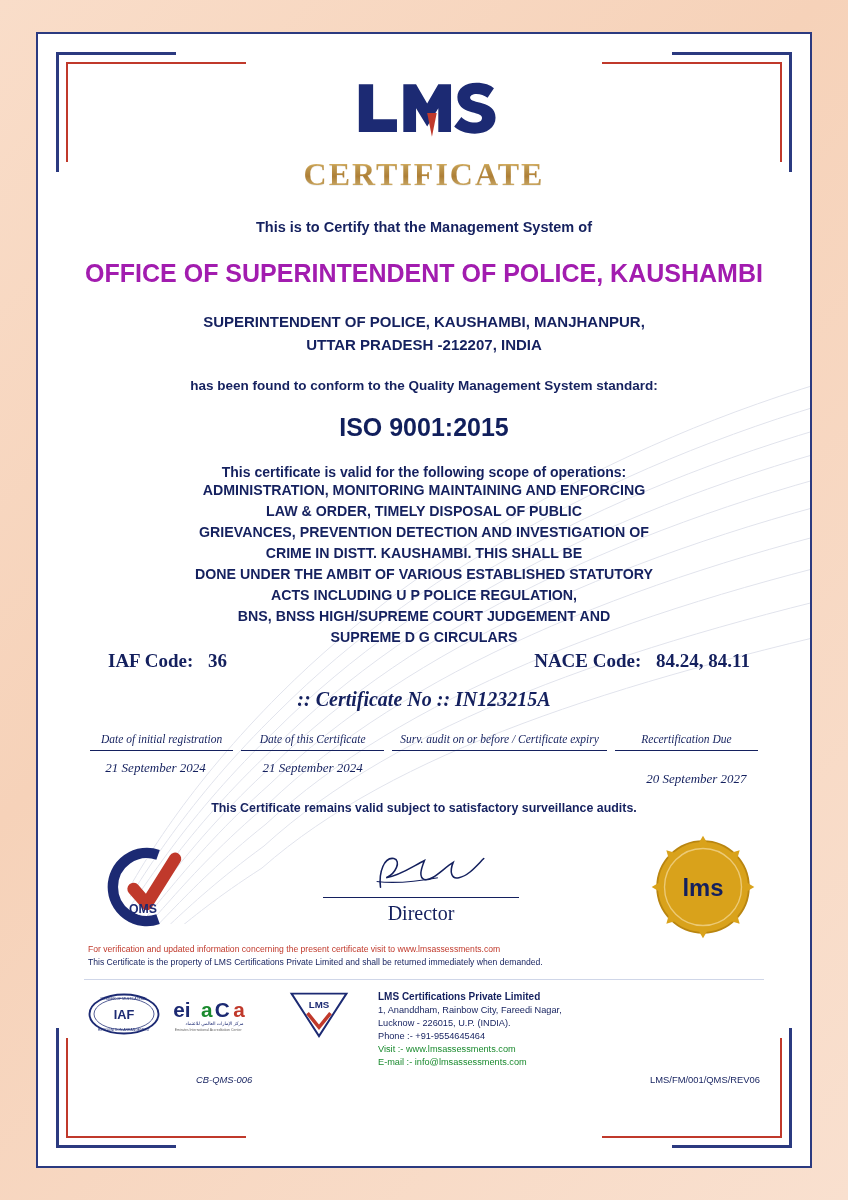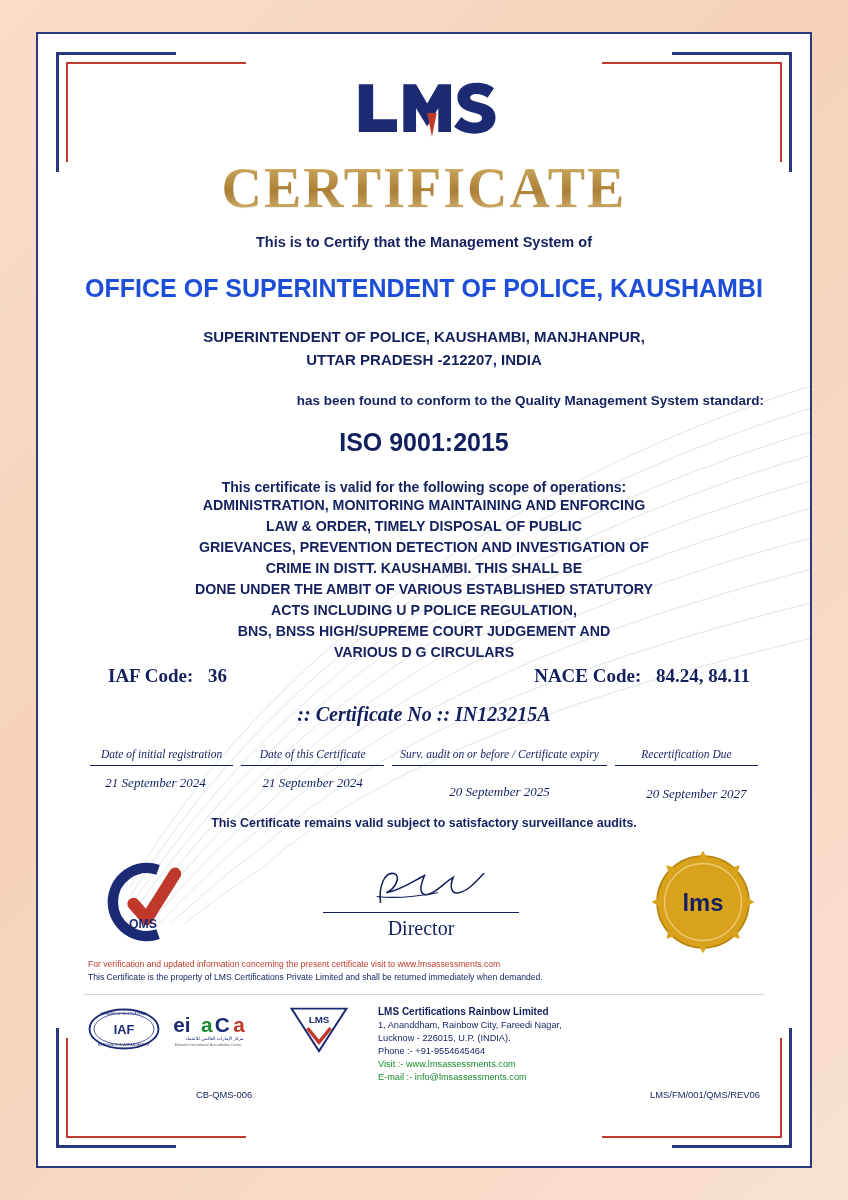--- a/index.html
+++ b/index.html
@@ -63,56 +63,55 @@
 
   .logo {
     margin: 16px auto 4px auto;
     width: 160px;
     height: 62px;
   }
 
   .cert-title {
     font-family: "Liberation Serif", serif;
     font-weight: bold;
-    font-size: 56px;
+    font-size: 32px;
     letter-spacing: 2px;
     color: #c8a24a;
     background: linear-gradient(180deg,#e3c374 0%, #b8873a 55%, #e8cf8e 100%);
     -webkit-background-clip: text;
     background-clip: text;
     color: transparent;
-    margin: 8px 0 14px 0;
+    margin: 8px 0 26px 0;
     text-shadow: 0 1px 0 rgba(0,0,0,.06);
   }
   .line-certify {
     font-size: 14.5px;
     font-weight: bold;
     color: #15215f;
     margin-bottom: 22px;
   }
   .org-name {
     font-size: 25px;
     font-weight: bold;
-    color: #1d4ed8;
+    color: #a21caf;
     line-height: 1.3;
     margin-bottom: 20px;
   }
   .org-addr {
     font-size: 15px;
     font-weight: bold;
     color: #15215f;
     line-height: 1.55;
     margin-bottom: 22px;
   }
   .conform {
     font-size: 13.5px;
     font-weight: bold;
     color: #15215f;
     margin-bottom: 20px;
-    text-align: right;
   }
   .standard {
     font-size: 25px;
     font-weight: bold;
     color: #111f5c;
     margin-bottom: 22px;
   }
   .scope-head {
     font-size: 14px;
     font-weight: bold;
@@ -240,20 +239,21 @@
     padding-top: 2px;
   }
   .addr-block .co { font-weight: bold; font-size: 10px; }
   .addr-block .green { color: #1a8a2e; }
   .cb-code {
     position: absolute;
     left: 112px;
     bottom: -16px;
     font-size: 9.4px;
     color: #14205e;
+    font-style: italic;
   }
   .doc-code {
     position: absolute;
     right: 4px;
     bottom: -16px;
     font-size: 9.4px;
     color: #14205e;
   }
 </style>
 </head>
@@ -329,21 +329,21 @@
       <div class="scope-head">This certificate is valid for the following scope of operations:</div>
 
       <div class="scope-body">
         <div>ADMINISTRATION, MONITORING MAINTAINING AND ENFORCING</div>
         <div>LAW &amp; ORDER, TIMELY DISPOSAL OF PUBLIC</div>
         <div>GRIEVANCES, PREVENTION DETECTION AND INVESTIGATION OF</div>
         <div>CRIME IN DISTT. KAUSHAMBI. THIS SHALL BE</div>
         <div>DONE UNDER THE AMBIT OF VARIOUS ESTABLISHED STATUTORY</div>
         <div>ACTS INCLUDING U P POLICE REGULATION,</div>
         <div>BNS, BNSS HIGH/SUPREME COURT JUDGEMENT AND</div>
-        <div>VARIOUS D G CIRCULARS</div>
+        <div>SUPREME D G CIRCULARS</div>
       </div>
 
       <div class="codes">
         <div>
           <span>IAF Code:</span>
           <span class="val" style="padding-left:10px;text-align:right;">36</span>
         </div>
         <div>
           <span>NACE Code:</span>
           <span class="val" style="padding-left:10px;">84.24, 84.11</span>
@@ -356,21 +356,20 @@
         <div class="dcol c1">
           <div class="dlabel">Date of initial registration</div>
           <div class="dval">21 September 2024</div>
         </div>
         <div class="dcol c2">
           <div class="dlabel">Date of this Certificate</div>
           <div class="dval">21 September 2024</div>
         </div>
         <div class="dcol c3" style="flex:1.5;">
           <div class="dlabel">Surv. audit on or before / Certificate expiry</div>
-          <div class="dval">20 September 2025</div>
         </div>
         <div class="dcol c4">
           <div class="dlabel">Recertification Due</div>
           <div class="dval">20 September 2027</div>
         </div>
       </div>
 
       <div class="surv-note">This Certificate remains valid subject to satisfactory surveillance audits.</div>
 
       <div class="sig-row">
@@ -434,21 +433,21 @@
           </svg>
 
           <svg class="lms-tri" viewBox="0 0 70 58">
             <path d="M4,6 L66,6 L35,54 Z" fill="none" stroke="#1c2a73" stroke-width="2.2"></path>
             <text x="35" y="22" font-family="Liberation Sans, sans-serif" font-size="11" font-weight="bold" fill="#1c2a73" text-anchor="middle">LMS</text>
             <path d="M22,28 l13,16 l13,-16" fill="none" stroke="#c0392b" stroke-width="4"></path>
           </svg>
         </div>
 
         <div class="addr-block">
-          <div class="co">LMS Certifications Rainbow Limited</div>
+          <div class="co">LMS Certifications Private Limited</div>
           <div>1, Ananddham, Rainbow City, Fareedi Nagar,</div>
           <div>Lucknow - 226015, U.P. (INDIA).</div>
           <div>Phone :- +91-9554645464</div>
           <div class="green">Visit :- www.lmsassessments.com</div>
           <div class="green">E-mail :-  info@lmsassessments.com</div>
         </div>
 
         <div class="cb-code">CB-QMS-006</div>
         <div class="doc-code">LMS/FM/001/QMS/REV06</div>
       </div>

